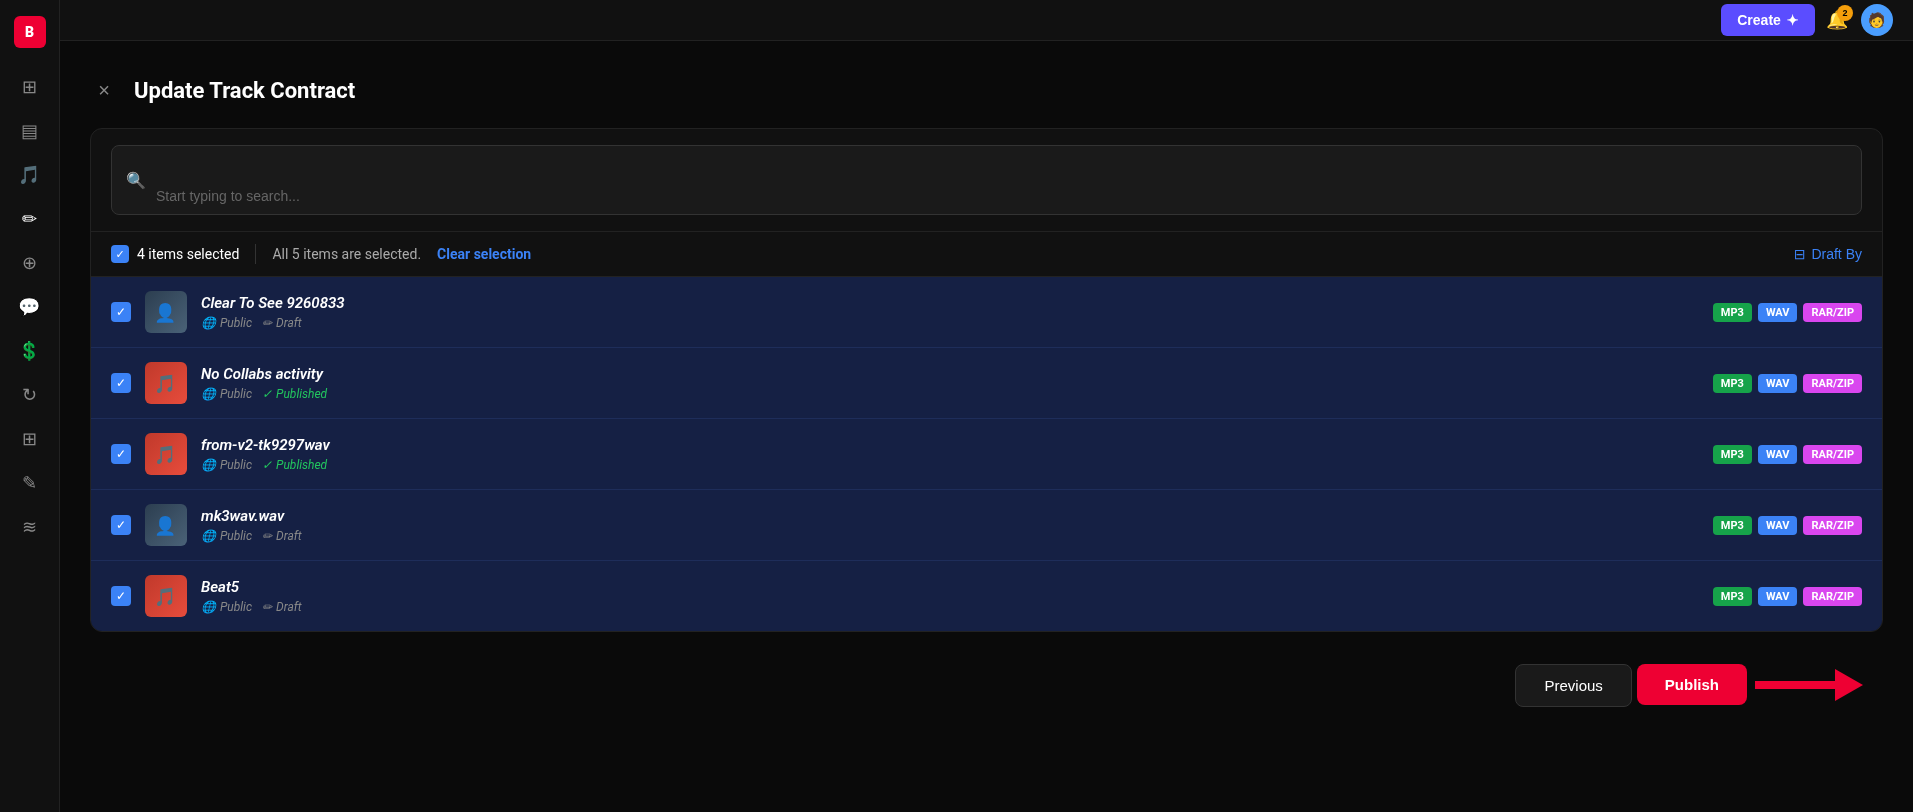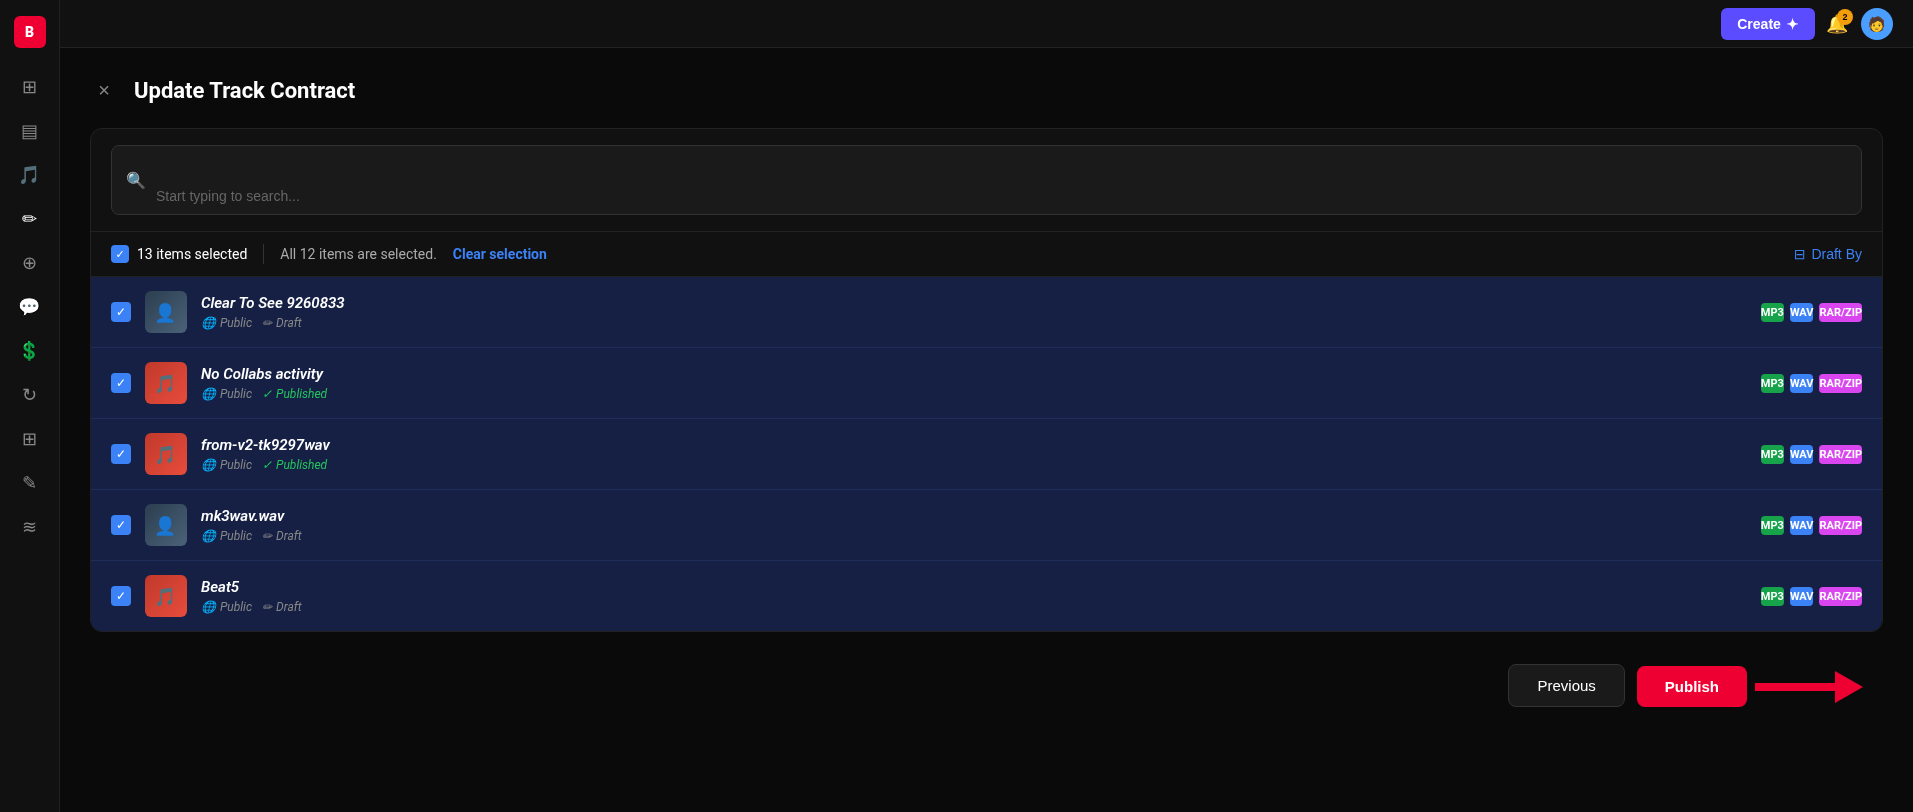--- a/index.html
+++ b/index.html
@@ -50,21 +50,21 @@
       font-size: 18px;
     }
     .sidebar-icon.active { color: #fff; }
 
     
     .topbar {
       position: absolute;
       top: 0;
       left: 60px;
       right: 0;
-      height: 48px;
+      height: 41px;
       background: #111;
       display: flex;
       align-items: center;
       justify-content: flex-end;
       padding: 0 20px;
       gap: 12px;
       border-bottom: 1px solid #222;
       z-index: 10;
     }
     .create-btn {
@@ -313,36 +313,36 @@
     .status-published { color: #22c55e; }
     .status-draft { color: #888; }
 
     .track-badges {
       display: flex;
       gap: 6px;
       margin-left: auto;
       flex-shrink: 0;
     }
     .badge {
-      padding: 3px 0;
+      padding: 3px 8px;
       border-radius: 4px;
       font-size: 11px;
       font-weight: 700;
     }
     .badge-mp3 { background: #16a34a; color: #fff; }
     .badge-wav { background: #3b82f6; color: #fff; }
     .badge-rar { background: #d946ef; color: #fff; }
 
     
     .footer {
       display: flex;
       justify-content: flex-end;
-      align-items: flex-end;
+      align-items: flex-start;
       padding: 16px 20px;
-      gap: 12px;
+      gap: 5px;
       margin-top: 16px;
     }
     .prev-btn {
       background: #1a1a1a;
       border: 1px solid #333;
       color: #fff;
       border-radius: 8px;
       padding: 12px 28px;
       font-size: 15px;
       cursor: pointer;
@@ -430,24 +430,24 @@
     <div class="search-bar">
       <div class="search-input-wrapper">
         <span>🔍</span>
         <input type="text" placeholder="Start typing to search..." style="">
       </div>
     </div>
 
     <div class="selection-bar">
       <div class="selected-count">
         <div class="check-square">✓</div>
-        <span>13 items selected</span>
+        <span>4 items selected</span>
       </div>
       <div class="divider-v"></div>
-      <span class="all-selected-text">All 12 items are selected.</span>
+      <span class="all-selected-text">All 5 items are selected.</span>
       <a class="clear-selection">Clear selection</a>
       <button class="filter-btn">
         <span>⊟</span>
         <span>Draft By</span>
       </button>
     </div>
 
     <div class="track-list" id="track-list">
     <div class="track-item">
       <div class="track-checkbox">✓</div>

